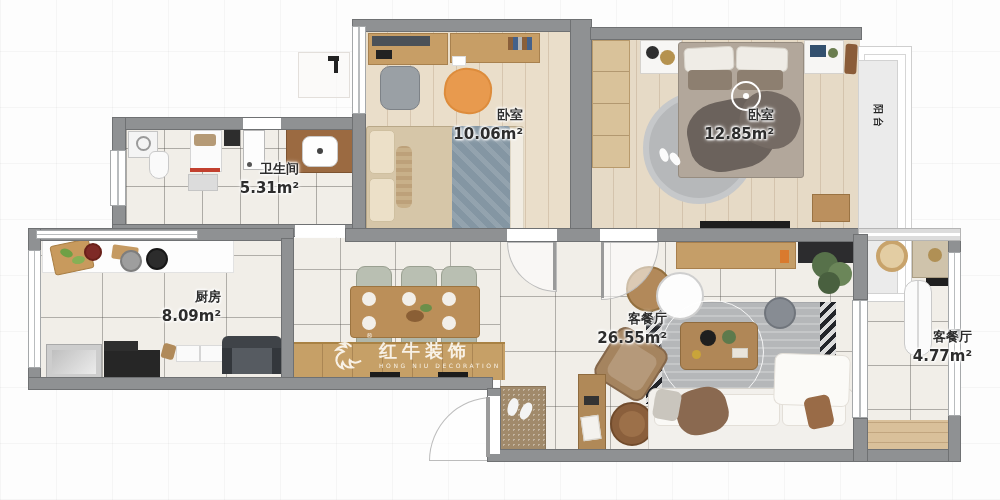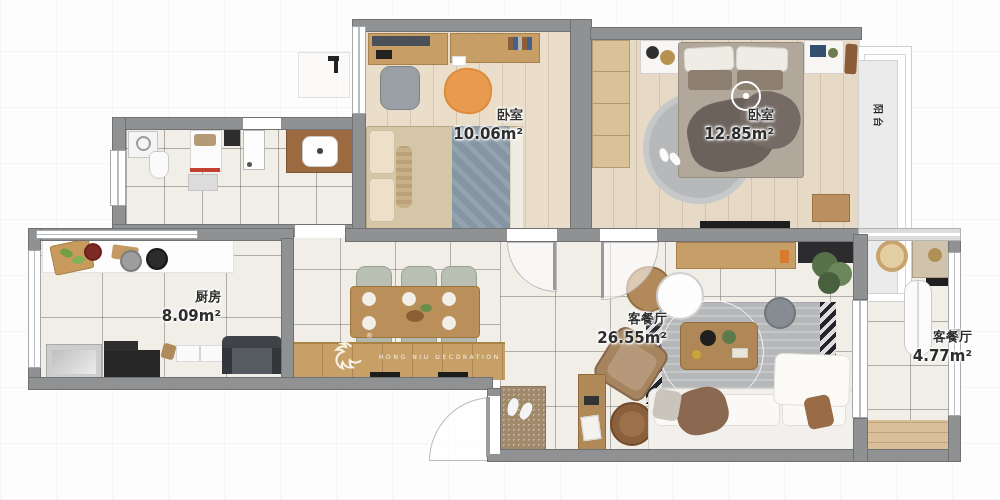--- a/index.html
+++ b/index.html
@@ -233,20 +233,24 @@
   <div class="f" style="left:868px;top:420px;width:82px;height:32px;background:#d9c09a;background-image:repeating-linear-gradient(0deg, transparent 0 9px, rgba(150,115,75,.35) 9px 10px);z-index:2;"></div>
 
   <div class="lbl" style="left:403px;top:106px;">
     <span class="lname">卧室</span>
     <span class="larea">10.06m²</span>
   </div>
   <div class="lbl" style="left:654px;top:106px;">
     <span class="lname">卧室</span>
     <span class="larea">12.85m²</span>
   </div>
+  <div class="lbl" style="left:179px;top:160px;">
+    <span class="lname">卫生间</span>
+    <span class="larea">5.31m²</span>
+  </div>
   <div class="lbl" style="left:101px;top:288px;">
     <span class="lname">厨房</span>
     <span class="larea">8.09m²</span>
   </div>
   <div class="lbl" style="left:547px;top:310px;">
     <span class="lname">客餐厅</span>
     <span class="larea">26.55m²</span>
   </div>
   <div class="lbl" style="left:852px;top:328px;">
     <span class="lname">客餐厅</span>
@@ -255,17 +259,18 @@
   <div class="blabel" style="left:850px;top:110px;width:56px;height:14px;transform:rotate(90deg);">阳台</div>
 
   <div class="wm">
     <span style="display:block;width:32px;height:30px;">
       <svg width="32" height="30" viewBox="0 0 36 34">
         <path d="M21 7 q-4 -5 -10 -3 q4 1 5 4 q-7 -2 -11 3 q5 -1 8 2 q-9 3 -8 11 q1 6 7 8 q-2 -4 0 -7 q3 7 11 6 q-4 -3 -3 -8 q5 5 12 1" fill="none" stroke="#fffdf8" stroke-width="2.4" stroke-linecap="round"></path>
       </svg>
     </span>
     <span class="reg">®</span>
     <span class="txt">
+      <span class="brand">红牛装饰</span>
       <span class="sub">HONG NIU DECORATION</span>
     </span>
   </div>
 
 </div>
 
 </body></html>

